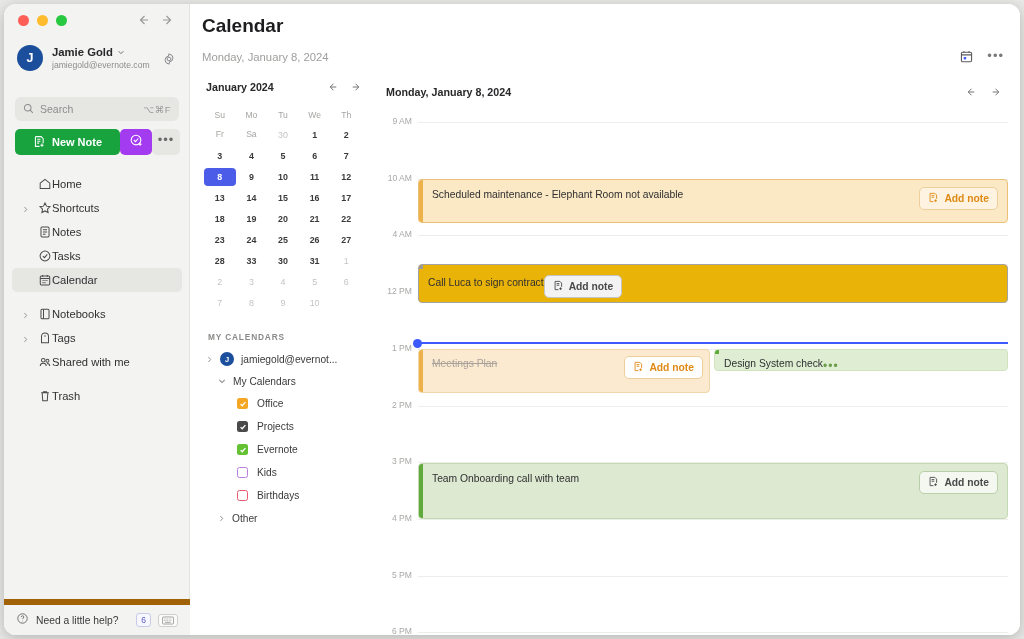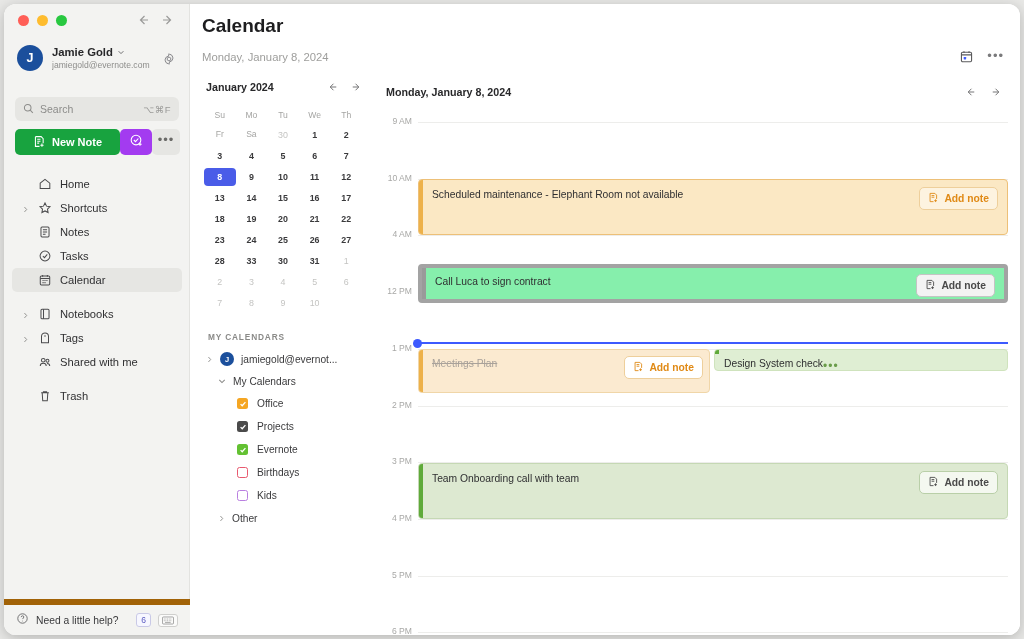--- a/index.html
+++ b/index.html
@@ -99,21 +99,21 @@
     border-radius: 5px; display: flex; align-items: center;
     justify-content: center; color: #6a6a68; cursor: pointer;
     font-size: 13px; letter-spacing: 1px; line-height: 0;
     padding-bottom: 5px;
   }
 
   .navlist { position: absolute; left: 8px; top: 168px; width: 170px; }
   .navitem {
     height: 24px; display: flex; align-items: center;
     border-radius: 5px; cursor: pointer; position: relative;
-    padding-left: 26px; gap: 8px; margin-bottom: 0px;
+    padding-left: 26px; margin-bottom: 0px;
   }
   .navitem .chev {
     position: absolute; left: 10px; top: 50%;
     transform: translateY(-50%); color: #8a8a88;
   }
   .navitem .nicon { color: #4b4b4d; display: flex; width: 14px; }
   .navitem .nlabel { font-size: 11.2px; color: #303032; }
   .navitem.active { background: #e6e6e3; }
   .navgap { height: 10px; }
 
@@ -607,26 +607,26 @@
       </div>
       <div class="calrow" style="padding-left:47px; gap:9px; height:23px;">
         <span class="cb" style="background:#63c132;">
           <svg width="8" height="8" viewBox="0 0 10 10" fill="none" stroke="#fff" stroke-width="1.6">
               <path d="M2 5.2l2 2 4-4.6"></path>
             </svg>
         </span>
         <span>Evernote</span>
       </div>
       <div class="calrow" style="padding-left:47px; gap:9px; height:23px;">
+        <span class="cb" style="background:#fff; border:1.4px solid #b97fe0;"></span>
+        <span>Kids</span>
+      </div>
+      <div class="calrow" style="padding-left:47px; gap:9px; height:23px;">
         <span class="cb" style="background:#fff; border:1.4px solid #e8596e;"></span>
         <span>Birthdays</span>
-      </div>
-      <div class="calrow" style="padding-left:47px; gap:9px; height:23px;">
-        <span class="cb" style="background:#fff; border:1.4px solid #b97fe0;"></span>
-        <span>Kids</span>
       </div>
 
       <div class="calrow" style="padding-left:28px; gap:7px;">
         <span class="chv">
           <svg width="7" height="7" viewBox="0 0 10 10" fill="none" stroke="currentColor" stroke-width="1.3">
               <path d="M3.5 1.5l3.2 3.5-3.2 3.5"></path>
             </svg>
         </span>
         <span>Other</span>
       </div>
@@ -685,39 +685,39 @@
         </div>
         <div class="hourrow" style="top:467.6px;">
           <div class="hourlabel">5 PM</div>
           <div class="hourline"></div>
         </div>
         <div class="hourrow" style="top:524.3px;">
           <div class="hourlabel">6 PM</div>
           <div class="hourline"></div>
         </div>
 
-        <div class="event" style="left:44px; right:12px; top:71px; height:56px; background:#fbe8c4; border:1px solid #edc078;">
+        <div class="event" style="left:44px; right:12px; top:71px; height:44px; background:#fbe8c4; border:1px solid #edc078;">
           <div class="ev-bar" style="background:#edb14a;"></div>
           <div class="ev-body">
             <div class="ev-title">Scheduled maintenance - Elephant Room not available</div>
             <div class="addnote" style="background:#fdf3e0; border:1px solid #eecf9b; color:#e08a16;">
               <span>
                 <svg width="11" height="11" viewBox="0 0 16 16" fill="none" stroke="currentColor" stroke-width="1.3">
                   <path d="M3 2h7l2.5 2.5V10"></path>
                     <path d="M3 2v12h5"></path>
                     <path d="M5.2 5.2h4M5.2 7.6h4"></path>
                   <path d="M11 10.6v4M9 12.6h4"></path>
                 </svg>
               </span>
               <span>Add note</span>
             </div>
           </div>
         </div>
 
-        <div class="event" style="left:44px; right:12px; top:156px; height:39px; background:#86efac; border:4px solid #a3a3a3;">
+        <div class="event" style="left:44px; right:12px; top:156px; height:39px; background:#eab308; border:1px solid #a3a3a3;flex-direction:column;">
           <div class="ev-bar" style="background:#9a9a9a;"></div>
           <div class="ev-body" style="padding:6px 9px;">
             <div class="ev-title">Call Luca to sign contract</div>
             <div class="addnote" style="background:#f3f3f3; border:1px solid #c4c4c4; color:#4a4a4a;">
               <span>
                 <svg width="11" height="11" viewBox="0 0 16 16" fill="none" stroke="currentColor" stroke-width="1.3">
                   <path d="M3 2h7l2.5 2.5V10"></path>
                     <path d="M3 2v12h5"></path>
                     <path d="M5.2 5.2h4M5.2 7.6h4"></path>
                   <path d="M11 10.6v4M9 12.6h4"></path>

